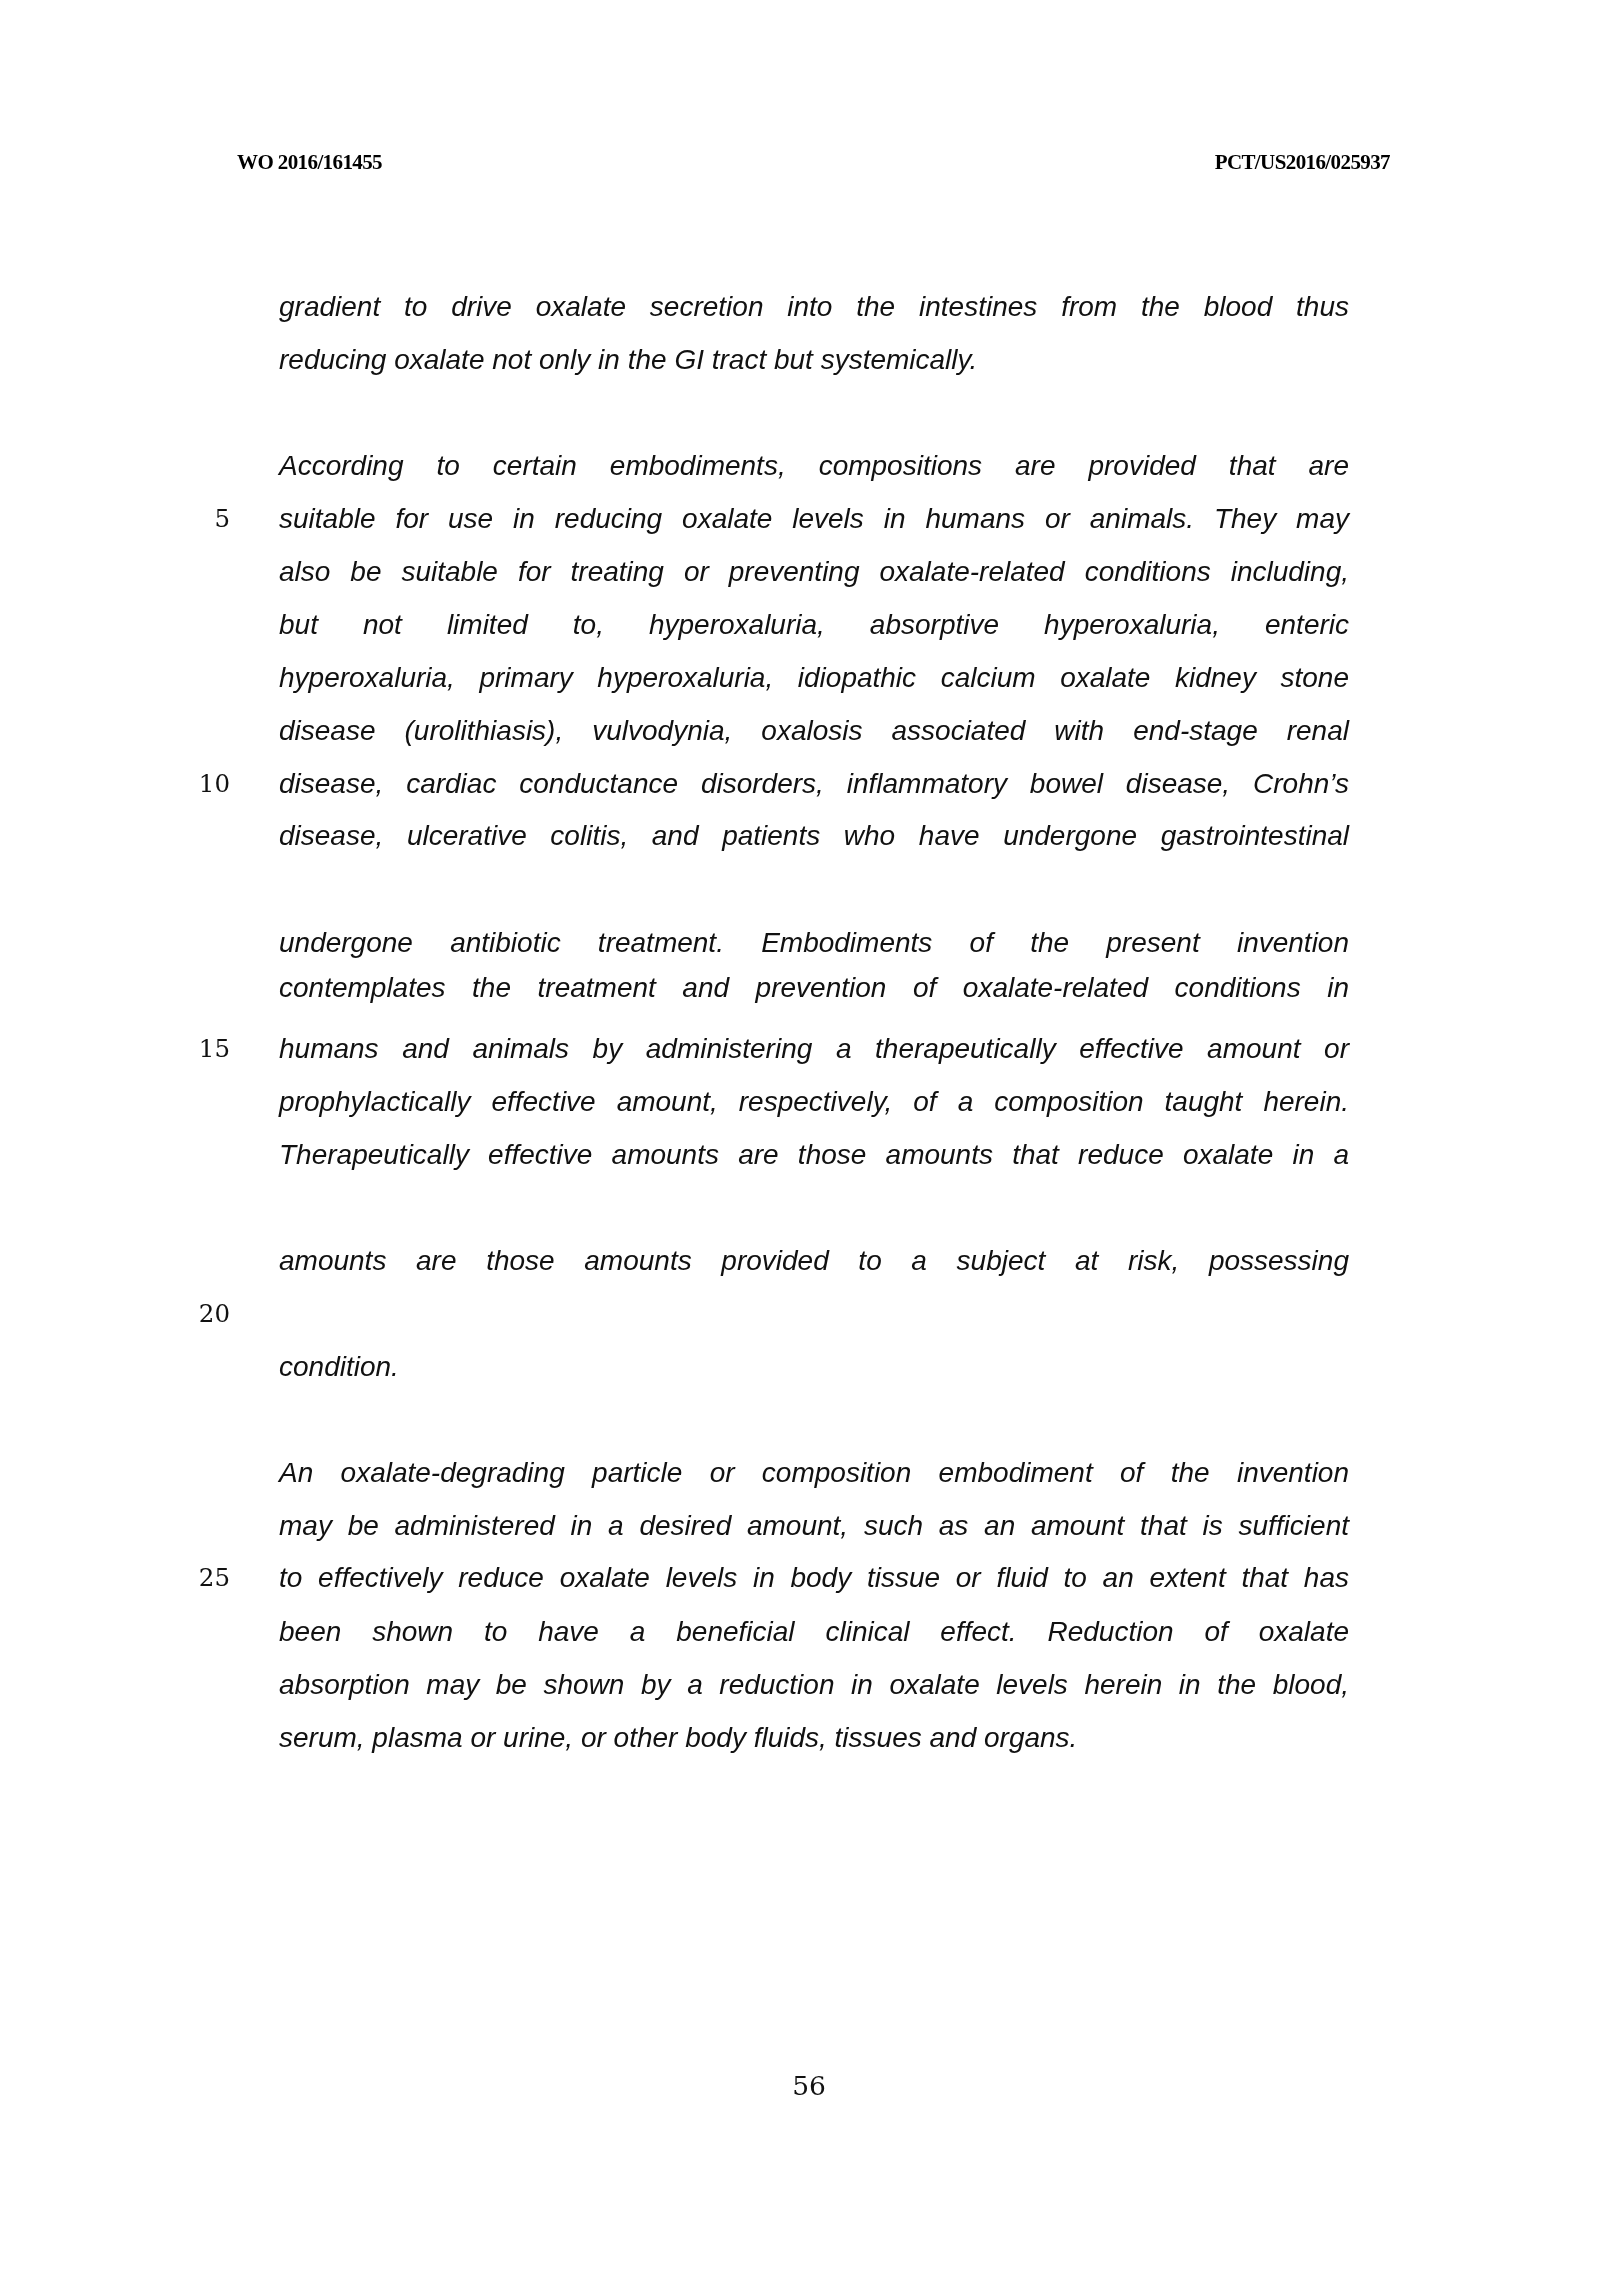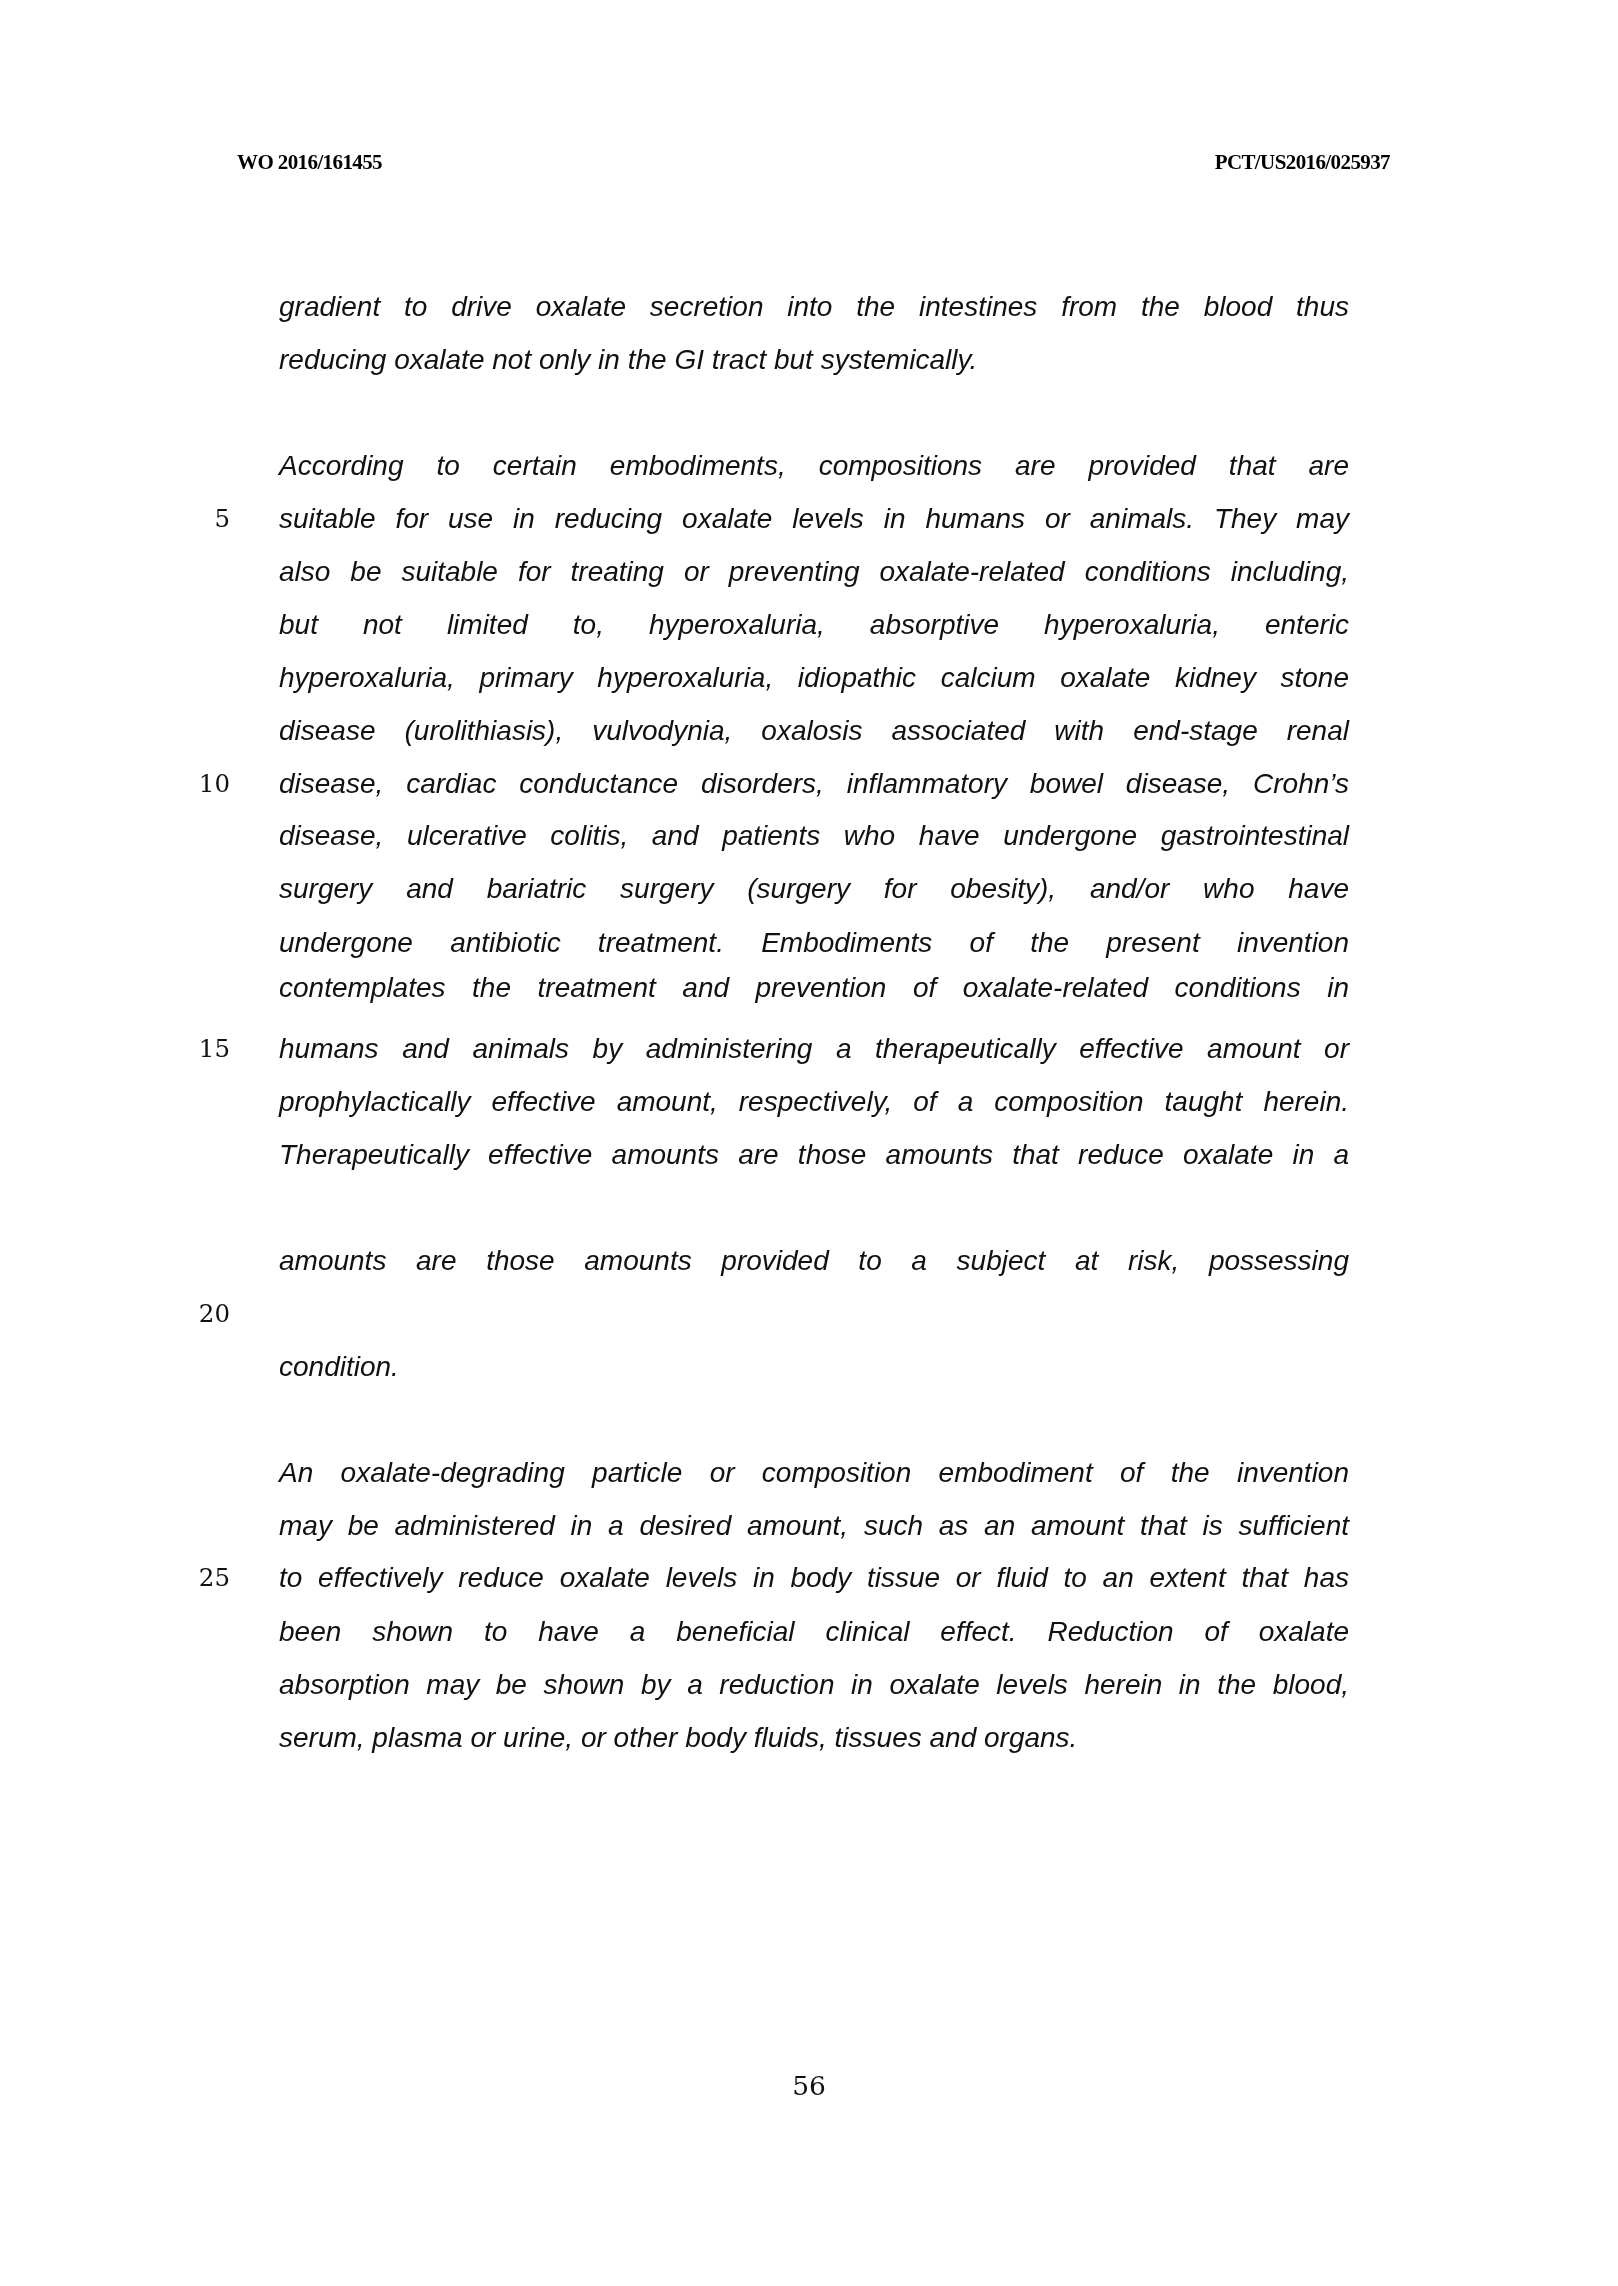--- a/index.html
+++ b/index.html
@@ -26,21 +26,20 @@
   <div class="line" style="top:340px"><span class="txt">reducing oxalate not only in the GI tract but systemically.</span></div>
 
   <div class="line just" style="top:446px"><span class="txt">According to certain embodiments, compositions are provided that are</span></div>
   <div class="line just" style="top:499px"><span class="txt">suitable for use in reducing oxalate levels in humans or animals.  They may</span></div>
   <div class="line just" style="top:552px"><span class="txt">also be suitable for treating or preventing oxalate-related conditions including,</span></div>
   <div class="line just" style="top:605px"><span class="txt">but not limited to, hyperoxaluria, absorptive hyperoxaluria, enteric</span></div>
   <div class="line just" style="top:658px"><span class="txt">hyperoxaluria, primary hyperoxaluria, idiopathic calcium oxalate kidney stone</span></div>
   <div class="line just" style="top:711px"><span class="txt">disease (urolithiasis), vulvodynia, oxalosis associated with end-stage renal</span></div>
   <div class="line just" style="top:764px"><span class="txt">disease, cardiac conductance disorders, inflammatory bowel disease, Crohn’s</span></div>
   <div class="line just" style="top:816px"><span class="txt">disease, ulcerative colitis, and patients who have undergone gastrointestinal</span></div>
-  <div class="line just" style="top:869px"><span class="txt">surgery and bariatric surgery (surgery for obesity), and/or who have</span></div>
   <div class="line just" style="top:923px"><span class="txt">undergone antibiotic treatment.    Embodiments of the present invention</span></div>
   <div class="line just" style="top:968px"><span class="txt">contemplates the treatment and prevention of oxalate-related conditions in</span></div>
   <div class="line just" style="top:1029px"><span class="txt">humans and animals by administering a therapeutically effective amount or</span></div>
   <div class="line just" style="top:1082px"><span class="txt">prophylactically effective amount, respectively, of a composition taught herein.</span></div>
   <div class="line just" style="top:1135px"><span class="txt">Therapeutically effective amounts are those amounts that reduce oxalate in a</span></div>
   <div class="line just" style="top:1241px"><span class="txt">amounts are those amounts provided to a subject at risk, possessing</span></div>
   <div class="line" style="top:1347px"><span class="txt">condition.</span></div>
 
   <div class="line just" style="top:1453px"><span class="txt">An oxalate-degrading particle or composition embodiment of the invention</span></div>
   <div class="line just" style="top:1506px"><span class="txt">may be administered in a desired amount, such as an amount that is sufficient</span></div>

